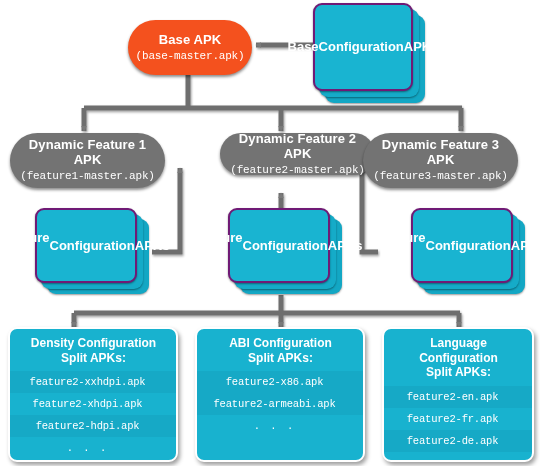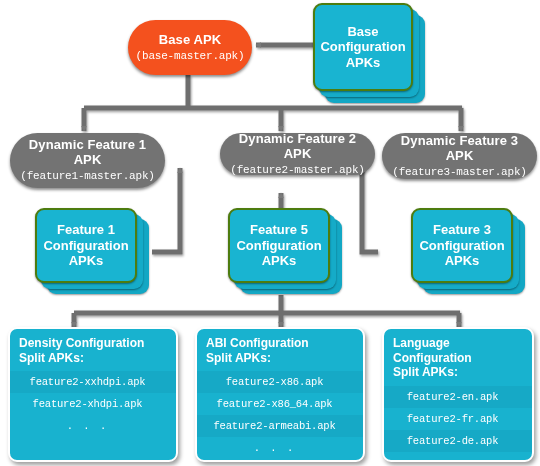--- a/index.html
+++ b/index.html
@@ -58,23 +58,23 @@
   .stack .sheet {
     position:absolute;
     border-radius:9px;
     background:#17b0cd;
     box-shadow:0 1px 2px rgba(0,0,0,.4);
   }
   .stack .sheet.s3 { background:#13a7c4; }
   .stack .sheet.s2 { background:#15abc8; }
   .stack .sheet.s1 {
     background:#19b4d1;
-    border:2px solid #4d7c0f;
+    border:2px solid #701a75;
     display:flex;
-    flex-direction:column;
+    flex-direction:row;
     align-items:center;
     justify-content:center;
     text-align:center;
     color:#fff;
     font-size:13px;
     font-weight:bold;
     line-height:1.2;
   }
 
   
@@ -85,21 +85,21 @@
     border:2px solid #ffffff;
     box-shadow:2px 3px 4px rgba(0,0,0,.38);
     overflow:hidden;
     color:#fff;
   }
   .panel .p-head {
     font-size:12px;
     font-weight:bold;
     line-height:1.22;
     padding:7px 8px 6px 9px;
-    text-align:left;
+    text-align:center;
   }
   .panel .p-rows { display:block; }
   .panel .p-row {
     font-family:"Liberation Mono", monospace;
     font-size:10.5px;
     text-align:center;
     padding:5px 13px 5px 2px;
     letter-spacing:-.2px;
     white-space:nowrap;
   }
@@ -167,21 +167,21 @@
     <div class="title">APK</div>
     <div class="sub">(feature1-master.apk)</div>
   </div>
 
   <div class="node pill green" style="left:220px; top:133px; width:155px; height:42px;">
     <div class="title">Dynamic Feature 2</div>
     <div class="title">APK</div>
     <div class="sub">(feature2-master.apk)</div>
   </div>
 
-  <div class="node pill green" style="left:382px; top:133px; width:155px; height:46px;">
+  <div class="node pill green" style="left:363px; top:133px; width:155px; height:55px;">
     <div class="title">Dynamic Feature 3</div>
     <div class="title">APK</div>
     <div class="sub">(feature3-master.apk)</div>
   </div>
 
   <div class="stack" style="left:35px; top:208px; width:117px; height:88px;">
     <div class="sheet s3" style="left:12px; top:11px; width:102px; height:75px;"></div>
     <div class="sheet s2" style="left:6px;  top:5.5px; width:102px; height:75px;"></div>
     <div class="sheet s1" style="left:0px;  top:0px;  width:102px; height:75px;">
       <span>Feature 1</span>
@@ -211,32 +211,32 @@
   </div>
 
   <div class="panel" style="left:8px; top:327px; width:170px; height:135px;">
     <div class="p-head">
       <div>Density Configuration</div>
       <div>Split APKs:</div>
     </div>
     <div class="p-rows">
       <div class="p-row alt">feature2-xxhdpi.apk</div>
       <div class="p-row">feature2-xhdpi.apk</div>
+      <div class="p-row alt">feature2-hdpi.apk</div>
       <div class="p-row dots">. . .</div>
     </div>
   </div>
 
   <div class="panel" style="left:195px; top:327px; width:170px; height:135px;">
     <div class="p-head">
       <div>ABI Configuration</div>
       <div>Split APKs:</div>
     </div>
     <div class="p-rows">
       <div class="p-row alt">feature2-x86.apk</div>
-      <div class="p-row">feature2-x86_64.apk</div>
       <div class="p-row alt">feature2-armeabi.apk</div>
       <div class="p-row dots">. . .</div>
     </div>
   </div>
 
   <div class="panel" style="left:382px; top:327px; width:152px; height:135px;">
     <div class="p-head">
       <div>Language Configuration</div>
       <div>Split APKs:</div>
     </div>

